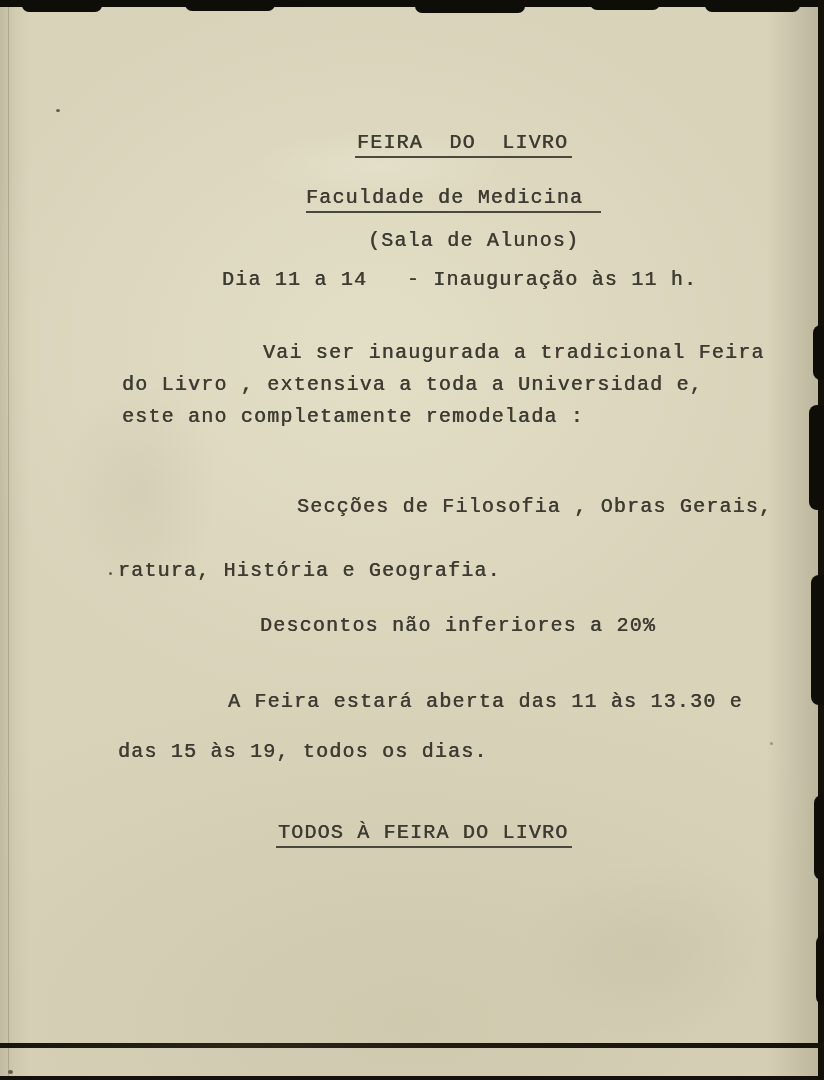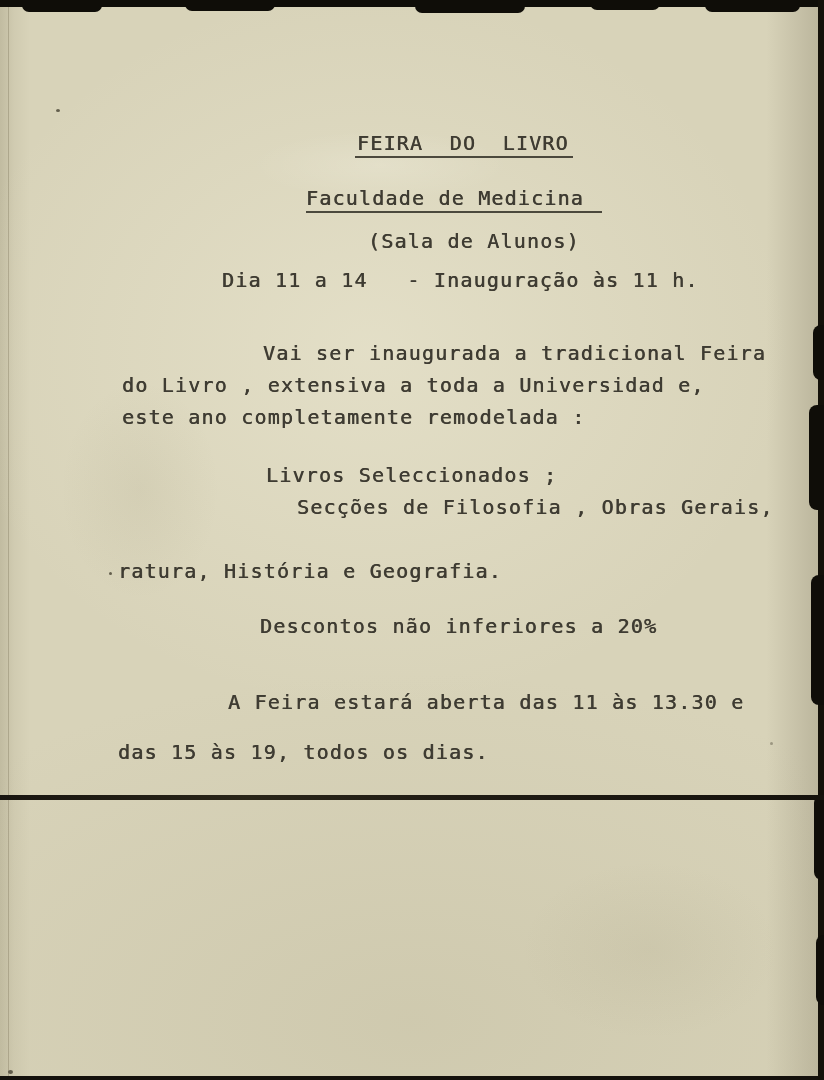--- a/index.html
+++ b/index.html
@@ -7,22 +7,23 @@
     padding: 0;
     width: 824px;
     height: 1080px;
     background: #14110c;
     overflow: hidden;
     font-family: "DejaVu Sans Mono", "Liberation Mono", monospace;
   }
   .scan {
     position: relative;
     width: 824px;
-    height: 800px;
+    height: 1048px;
     background: #14110c;
+    font-family: Liberation Mono, monospace;
   }
   .page {
     position: absolute;
     left: 0;
     top: 7px;
     width: 824px;
     height: 1069px;
     background:
       radial-gradient(ellipse 700px 600px at 45% 32%, rgba(236,232,210,0.55) 0%, rgba(236,232,210,0) 60%),
       radial-gradient(ellipse 900px 500px at 50% 95%, rgba(190,184,155,0.35) 0%, rgba(190,184,155,0) 70%),
@@ -108,33 +109,33 @@
   <div class="tw-line" style="left:368px; top:229px;">(Sala de Alunos)</div>
 
   <div class="tw-line" style="left:222px; top:268px;">Dia 11 a 14   - Inauguração às 11 h.</div>
 
   <div class="tw-line" style="left:234px; top:341px;margin-left:29px;">Vai ser inaugurada a tradicional Feira</div>
 
   <div class="tw-line" style="left:122px; top:373px;">do Livro , extensiva a toda a Universidad e,</div>
 
   <div class="tw-line" style="left:122px; top:405px;">este ano completamente remodelada :</div>
 
-  <div class="tw-line" style="left:266px; top:463px;">Livros Seleccionados ;</div>
 
   <div class="tw-line" style="left:297px; top:495px;">Secções de Filosofia , Obras Gerais,</div>
 
 
   <div class="tw-line" style="left:118px; top:559px;">ratura, História e Geografia.</div>
 
   <div class="tw-line" style="left:212px; top:614px;margin-left:48px;">Descontos não inferiores a 20%</div>
 
   <div class="tw-line" style="left:228px; top:690px;">A Feira estará aberta das 11 às 13.30 e</div>
 
   <div class="tw-line" style="left:118px; top:740px;">das 15 às 19, todos os dias.</div>
 
+  <div class="tw-line u u-pad" style="left:276px; top:821px;">TODOS À FEIRA DO LIVRO</div>
 
   <div class="edge-top"></div>
   <div class="blob top" style="left:22px;  top:0; width:80px;  height:12px;"></div>
   <div class="blob top" style="left:185px; top:0; width:90px;  height:11px;"></div>
   <div class="blob top" style="left:415px; top:0; width:110px; height:13px;"></div>
   <div class="blob top" style="left:590px; top:0; width:70px;  height:10px;"></div>
   <div class="blob top" style="left:705px; top:0; width:95px;  height:12px;"></div>
 
   <div class="edge-right"></div>
   <div class="blob right" style="right:0; top:325px; width:11px; height:55px;"></div>

